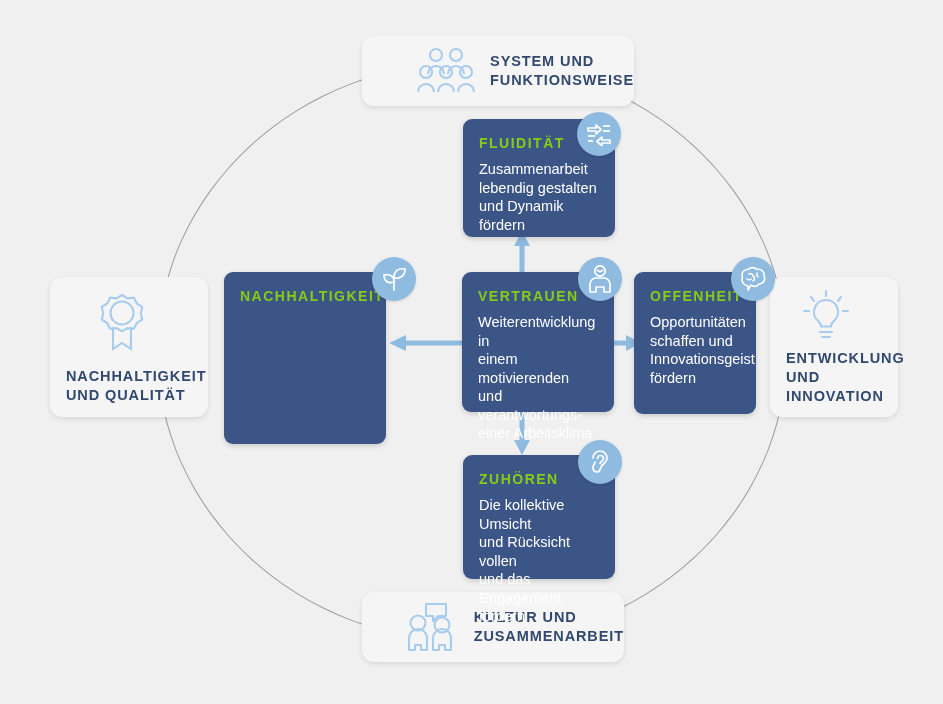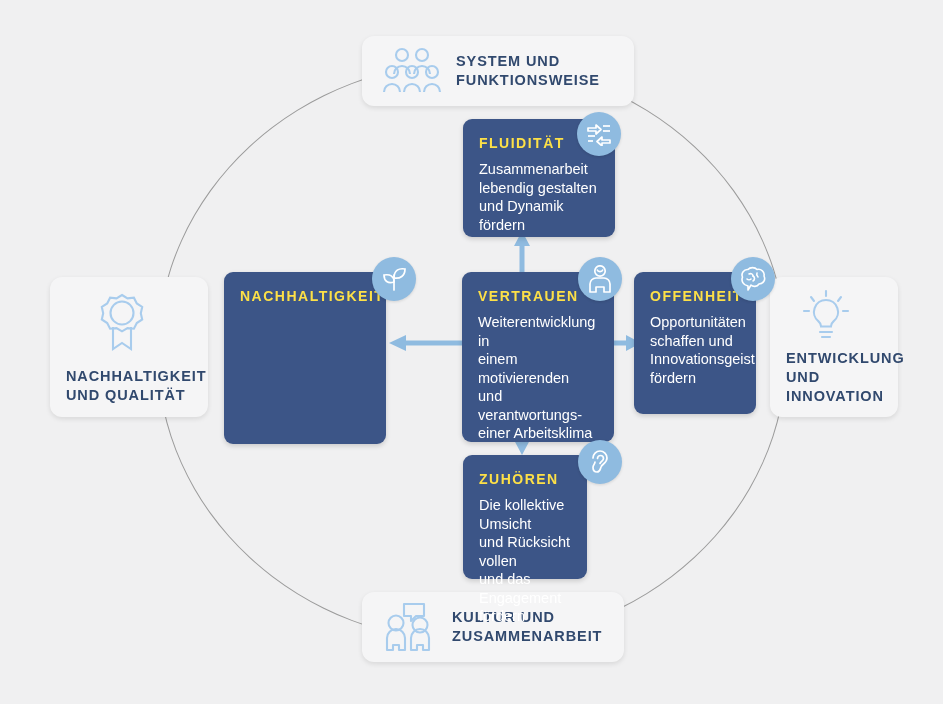--- a/index.html
+++ b/index.html
@@ -29,38 +29,38 @@
     box-sizing:border-box;
   }
   .wcard .wlabel{
     color:#31496e;
     font-weight:bold;
     letter-spacing:0.9px;
     font-size:14.5px;
     line-height:19px;
     white-space:pre-line;
   }
-  .wcard.horiz{display:flex;align-items:center;}
+  .wcard.horiz{display:flex;align-items:center;justify-content:flex-end;}
   .wcard.horiz .ico{margin-left:18px;margin-right:14px;flex:0 0 auto;}
   .wcard.vert{display:flex;flex-direction:column;justify-content:flex-start;}
   .wcard.vert .ico{margin:16px 0 6px 16px;}
   .wcard.vert .wlabel{margin:6px 0 0 16px;}
 
   
   .bcard{
     position:absolute;
     background:#3c5587;
     border-radius:9px;
     box-sizing:border-box;
     box-shadow:0 2px 5px rgba(0,0,0,0.16);
     padding:16px 16px 14px 16px;
     color:#ffffff;
   }
   .bcard .btitle{
-    color:#fde047;
+    color:#84cc16;
     font-weight:bold;
     font-size:14px;
     letter-spacing:1.5px;
     margin-bottom:9px;
   }
   .bcard .bbody{
     font-size:14.5px;
     line-height:18.5px;
     color:#ffffff;
     white-space:pre-line;
@@ -201,21 +201,21 @@
     <div class="btitle">NACHHALTIGKEIT</div>
   </div>
   <div class="badge" style="left:372px;top:257px;">
     <svg width="26" height="26" viewBox="0 0 26 26" fill="none" stroke="#ffffff" stroke-width="1.7" stroke-linecap="round">
       <line x1="13" y1="24" x2="13" y2="9"></line>
       <path d="M13 12 C13 4 18 2 24 3 C24 10 19 13 13 12z"></path>
       <path d="M13 16 C13 10 9 8 3 9 C3 15 7 18 13 16z"></path>
     </svg>
   </div>
 
-  <div class="bcard" style="left:462px;top:272px;width:152px;height:170px;">
+  <div class="bcard" style="left:462px;top:272px;width:152px;height:140px;">
     <div class="btitle">VERTRAUEN</div>
     <div class="bbody">Weiterentwicklung in
 einem motivierenden
 und verantwortungs-
 einer Arbeitsklima</div>
   </div>
   <div class="badge" style="left:578px;top:257px;">
     <svg width="24" height="28" viewBox="0 0 24 28" fill="none" stroke="#ffffff" stroke-width="1.7" stroke-linejoin="round">
       <circle cx="12" cy="6" r="5.2"></circle>
       <path d="M9 4.5 a3.2 3.2 0 0 0 6 0"></path>
@@ -233,21 +233,21 @@
   <div class="badge" style="left:731px;top:257px;">
     <svg width="26" height="26" viewBox="0 0 26 26" fill="none" stroke="#ffffff" stroke-width="1.6" stroke-linejoin="round" stroke-linecap="round">
       <path d="M8 24 v-4 C3 19 1 15 2.5 11 C0.8 7.5 4 3 8 3.5 C10 1 15 1 17 3.5 C21 2.5 25 6 24 10 C26 14 23 18 19 18 C17 21 13 21 11 19z"></path>
       <path d="M9 8 c2 -1 4 0 4 2"></path>
       <path d="M13 10 c2 1 2 4 0 5"></path>
       <path d="M17 7 c-1 2 0 3 1 4"></path>
       <path d="M7 13 c1 1 3 1 4 0"></path>
     </svg>
   </div>
 
-  <div class="bcard" style="left:463px;top:455px;width:124px;height:124px;">
+  <div class="bcard" style="left:463px;top:455px;width:152px;height:124px;">
     <div class="btitle">ZUHÖREN</div>
     <div class="bbody">Die kollektive Umsicht
 und Rücksicht vollen
 und das Engagement
 fördern</div>
   </div>
   <div class="badge" style="left:578px;top:440px;">
     <svg width="22" height="28" viewBox="0 0 22 28" fill="none" stroke="#ffffff" stroke-width="1.7" stroke-linecap="round" stroke-linejoin="round">
       <path d="M4 10 a7 7 0 0 1 14 0 c0 5 -5 6 -6 9 c-0.8 2.2 -1 5 -4 5 c-2.5 0 -4 -2 -4 -4.5 c0 -2.5 2 -3.5 2 -5.5"></path>
       <path d="M8.5 10.5 a3 3 0 0 1 6 0 c0 2.5 -3 3 -3.5 5"></path>

